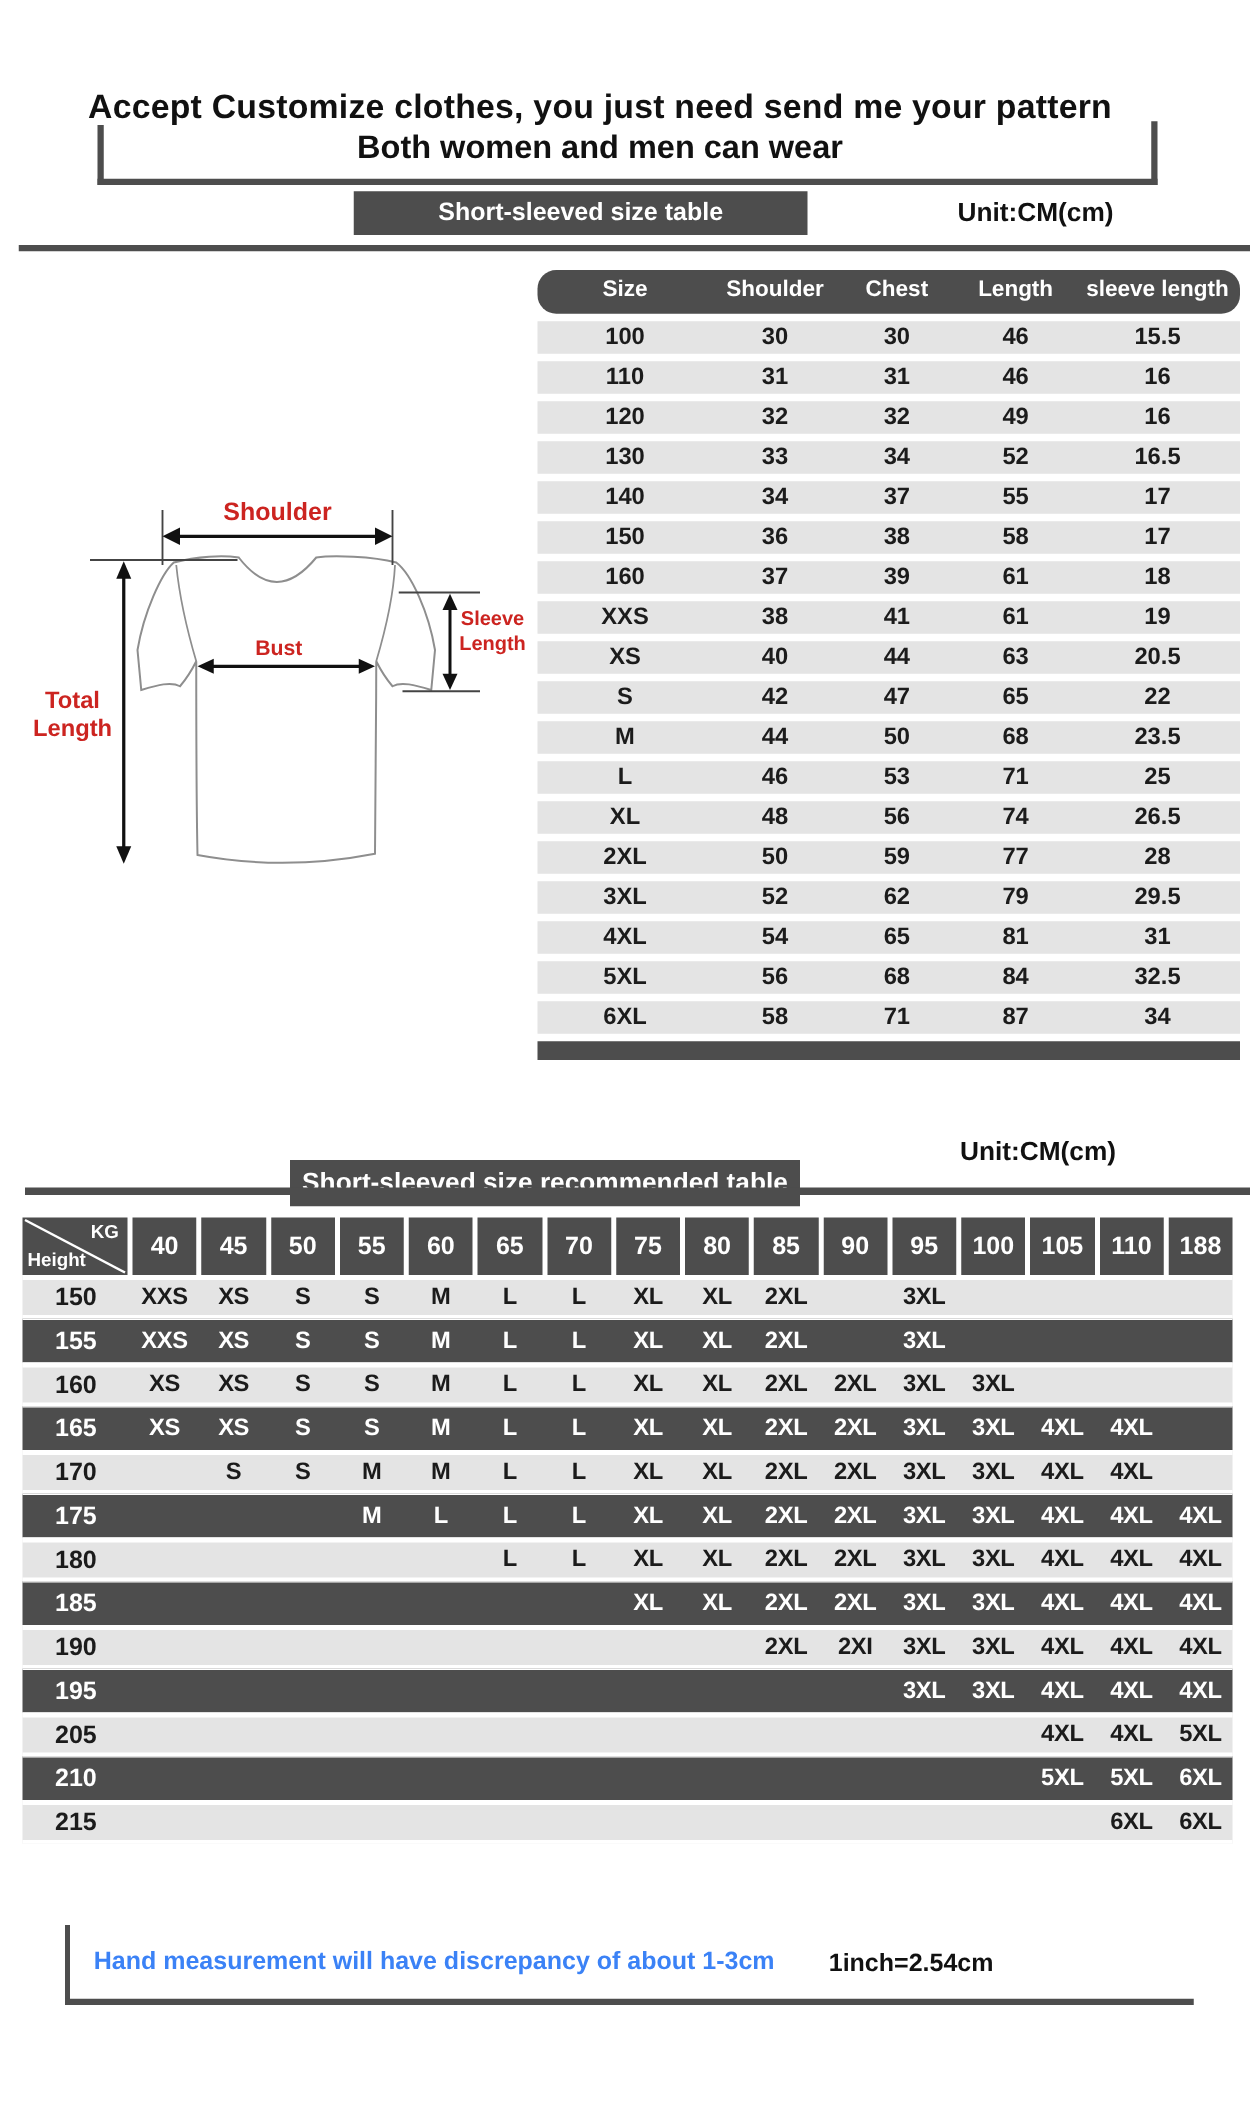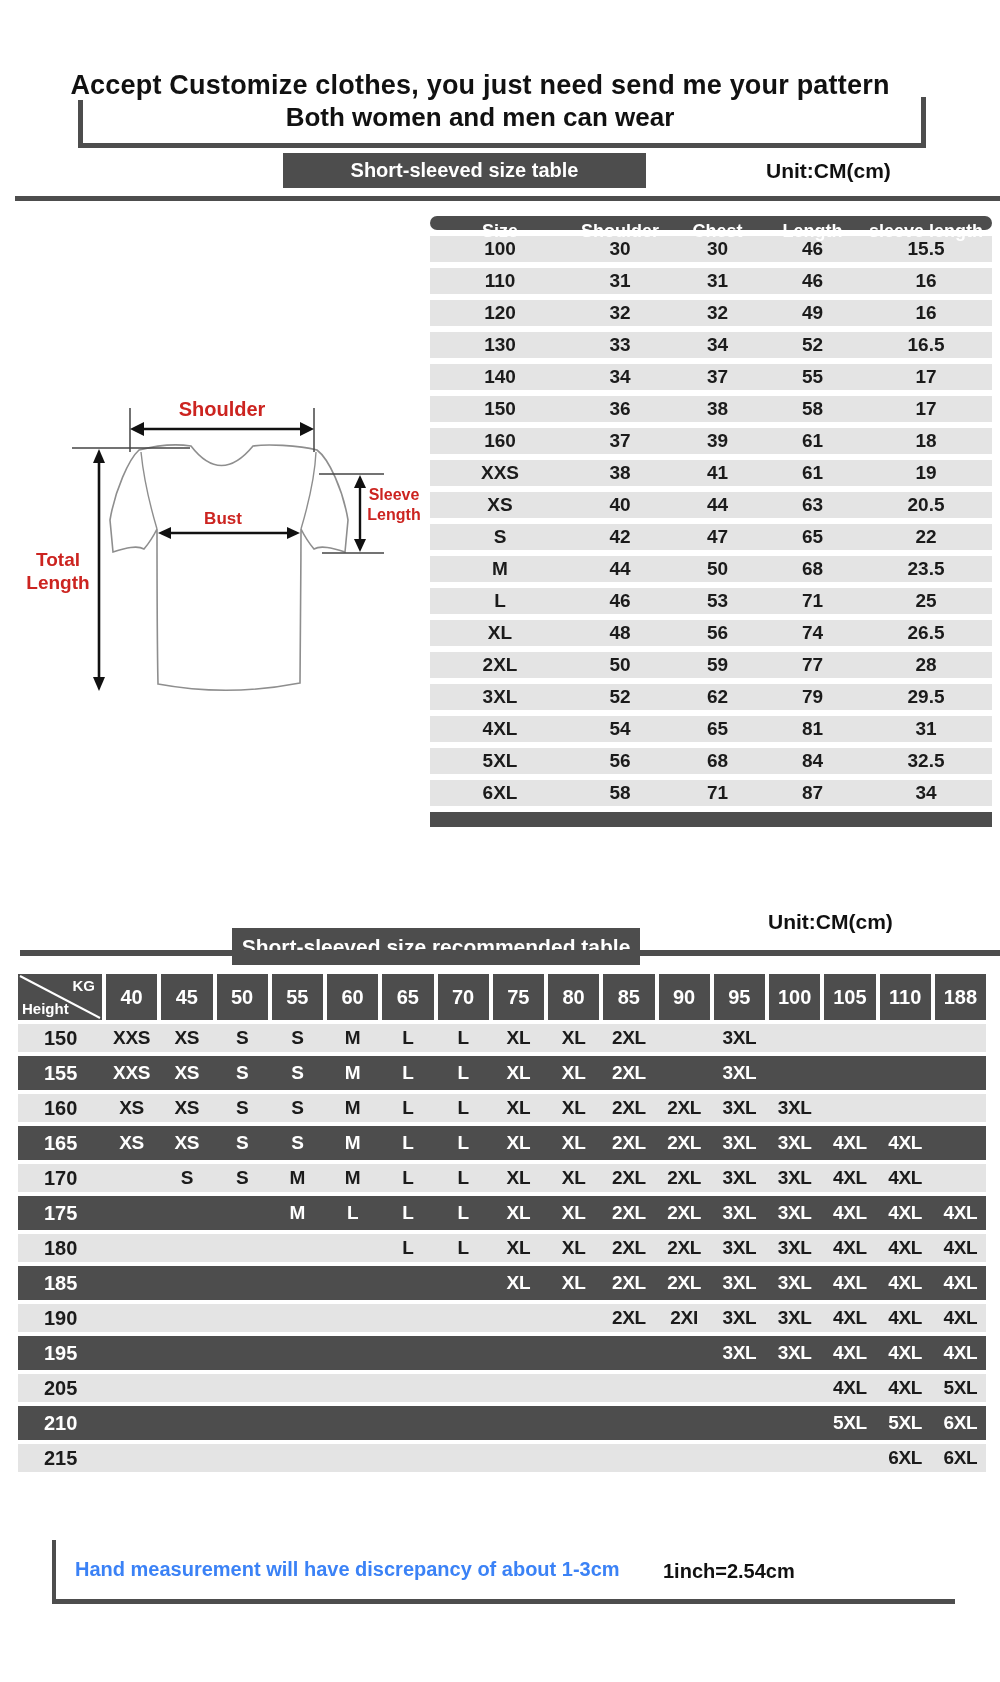--- a/index.html
+++ b/index.html
@@ -20,21 +20,21 @@
   .unit{position:absolute;font-weight:bold;font-size:21px;color:#111;}
   .unit1{left:766px;top:159px;}
   .unit2{left:768px;top:910px;}
   .divider1{left:15px;top:196px;width:985px;height:5px;}
   .divider2{left:20px;top:950px;width:980px;height:6px;}
   
   .diagram{position:absolute;left:10px;top:352px;}
   .dia-label{font-weight:bold;fill:#cc2420;}
   
   .size-table{position:absolute;left:430px;top:216px;width:562px;}
-  .st-header{display:flex;height:14px;background:#4d4d4d;color:#fff;border-radius:15px;}
+  .st-header{display:flex;height:35px;background:#4d4d4d;color:#fff;border-radius:15px;}
   .st-hcell{line-height:30px;text-align:center;font-weight:bold;font-size:18px;}
   .c0{width:140px}.c1{width:100px}.c2{width:95px}.c3{width:95px}.c4{width:132px}
   .st-rows{margin-top:6px;}
   .st-row{display:flex;height:26px;background:#e4e4e4;margin-bottom:6px;}
   .st-cell{line-height:26px;text-align:center;font-weight:bold;font-size:19px;color:#1b1b1b;}
   .st-footerbar{height:15px;background:#4d4d4d;}
   
   .rec-table{position:absolute;left:18px;top:974px;width:968px;}
   .rec-header{display:flex;height:46px;}
   .corner{width:84px;position:relative;background:#4d4d4d;box-sizing:border-box;}

